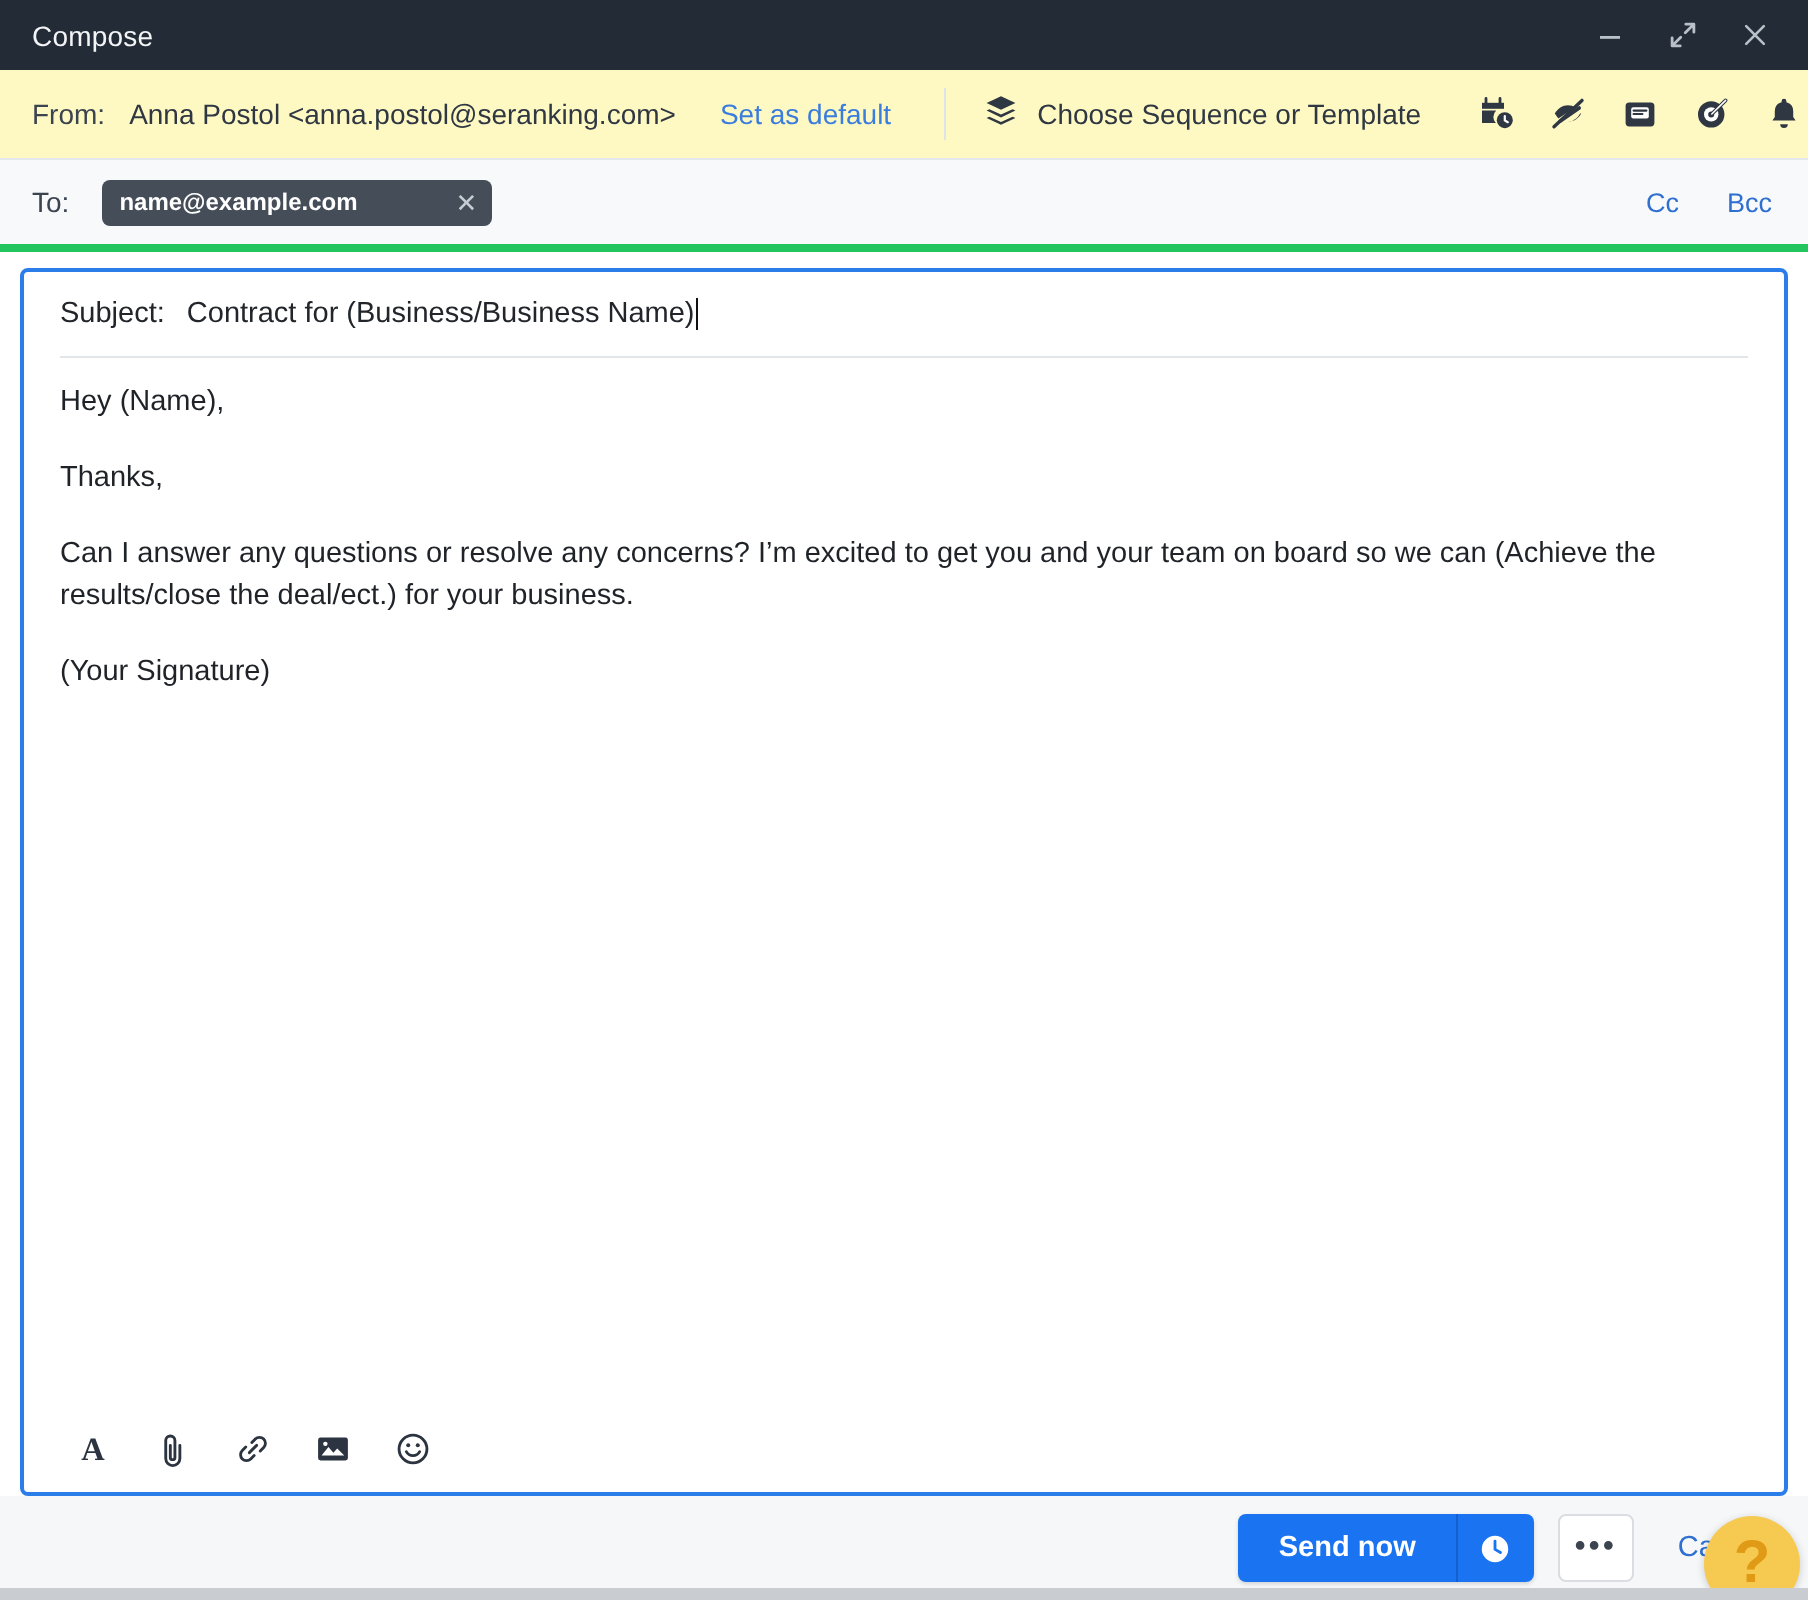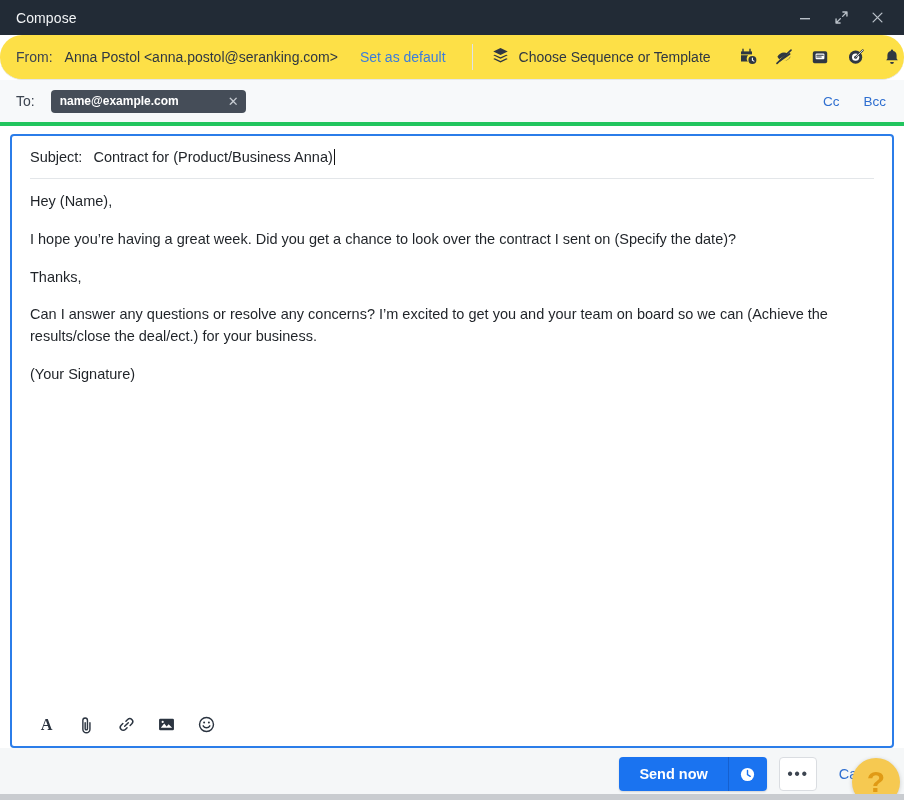--- a/index.html
+++ b/index.html
@@ -57,27 +57,26 @@
     cursor: pointer;
   }
   .win-btn svg { display:block; }
 
   
   #from-row {
     height: 45px;
     flex: 0 0 auto;
     display: flex;
     align-items: center;
-    background: #fde047;
+    background: #fef9c3;
     border-bottom: 1px solid #e4e7eb;
     padding-left: 16px;
     box-sizing: border-box;
     font-size: 14px;
     color: #2f3742;
-    border-radius: 22px;
   }
   #from-row .label {
     color: #3c4450;
     margin-right: 12px;
   }
   #from-row .from-value {
     color: #2f3742;
     white-space: nowrap;
   }
   #from-row .set-default {
@@ -446,28 +445,27 @@
     <div class="cc-bcc">
       <span>Cc</span>
       <span>Bcc</span>
     </div>
   </div>
 
   <div id="compose-area">
 
     <div id="subject-row">
       <span class="subject-label">Subject:</span>
-      <span class="subject-value">Contract for (Product/Business Anna)</span>
+      <span class="subject-value">Contract for (Business/Business Name)</span>
         <span class="caret"></span>
     </div>
     <div id="subject-divider"></div>
 
     <div id="mail-body">
       <p>Hey (Name),</p>
-      <p>I hope you’re having a great week. Did you get a chance to look over the contract I sent on (Specify the date)?</p>
       <p>Thanks,</p>
       <p>Can I answer any questions or resolve any concerns? I’m excited to get you and your team on board so we can (Achieve the results/close the deal/ect.) for your business.</p>
       <p>(Your Signature)</p>
     </div>
 
     <div id="editor-toolbar">
       <div class="ed-icon">
         <svg width="21" height="21" viewBox="0 0 22 22" aria-hidden="true">
           <text x="11" y="17" font-family="Liberation Serif, serif" font-size="17" font-weight="bold" text-anchor="middle" fill="#2b3440">A</text>
         </svg>

